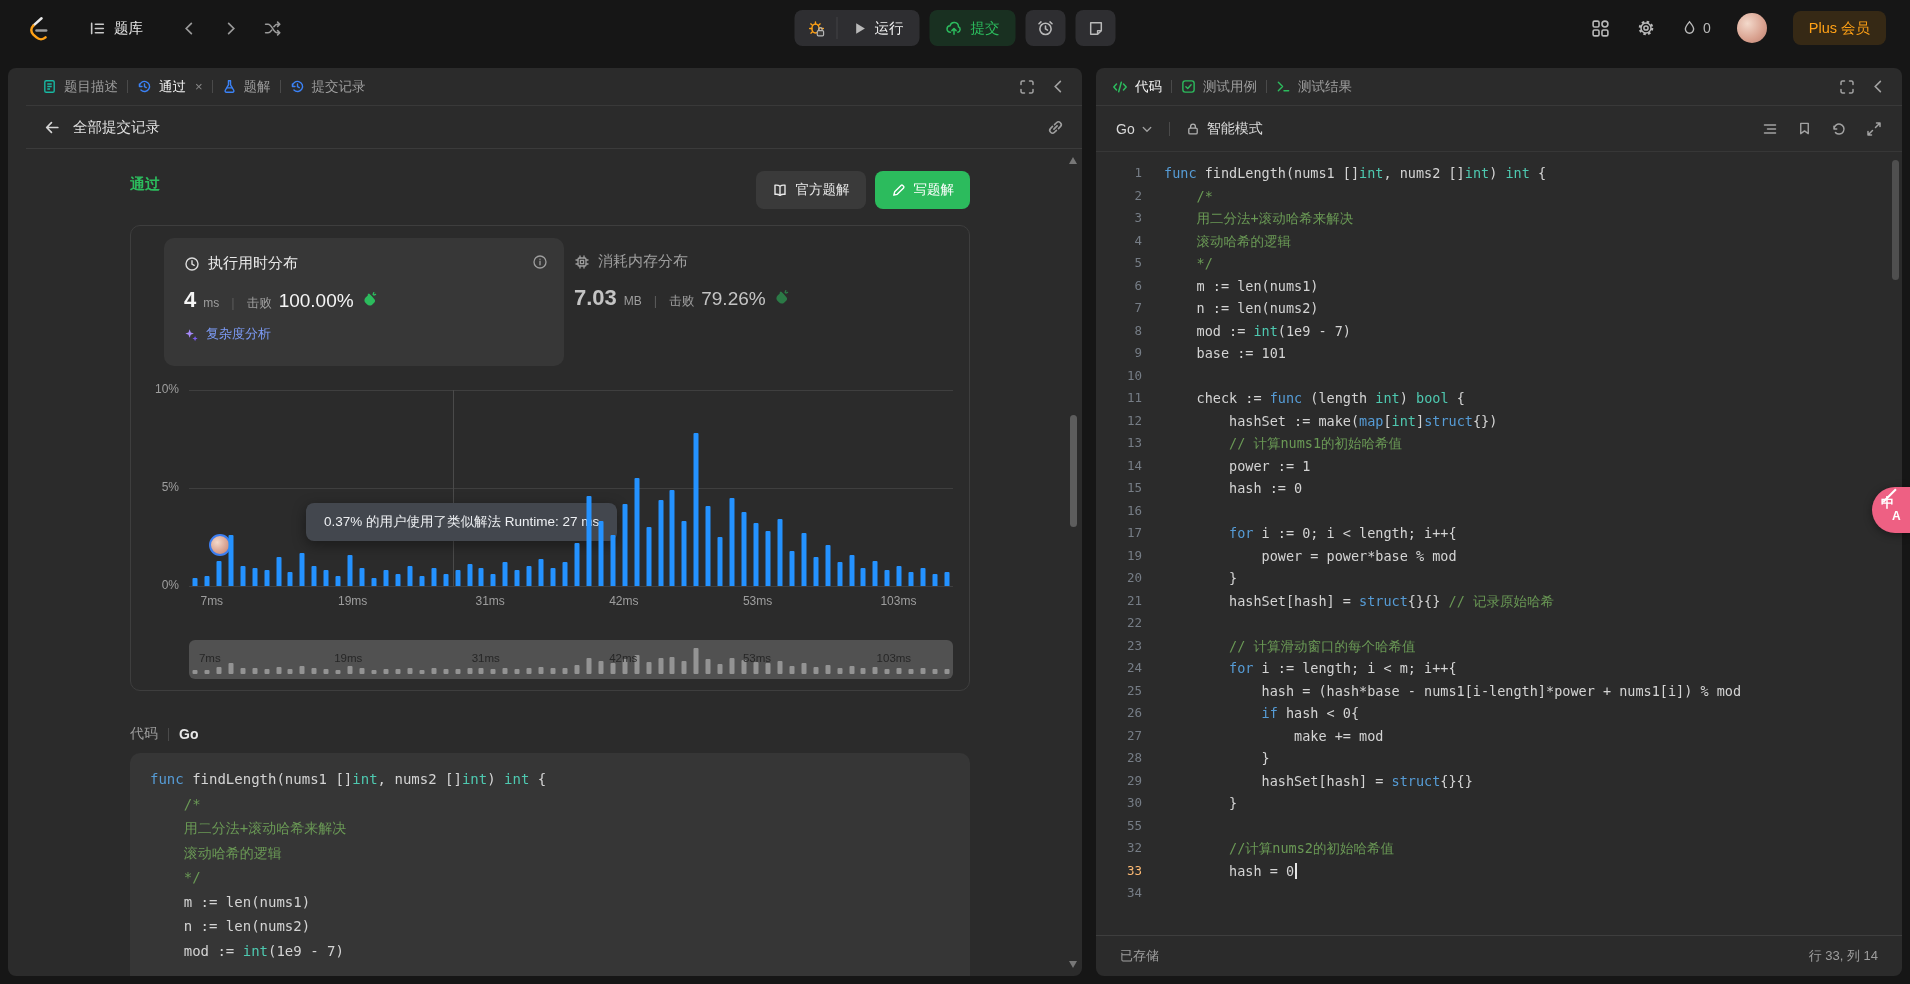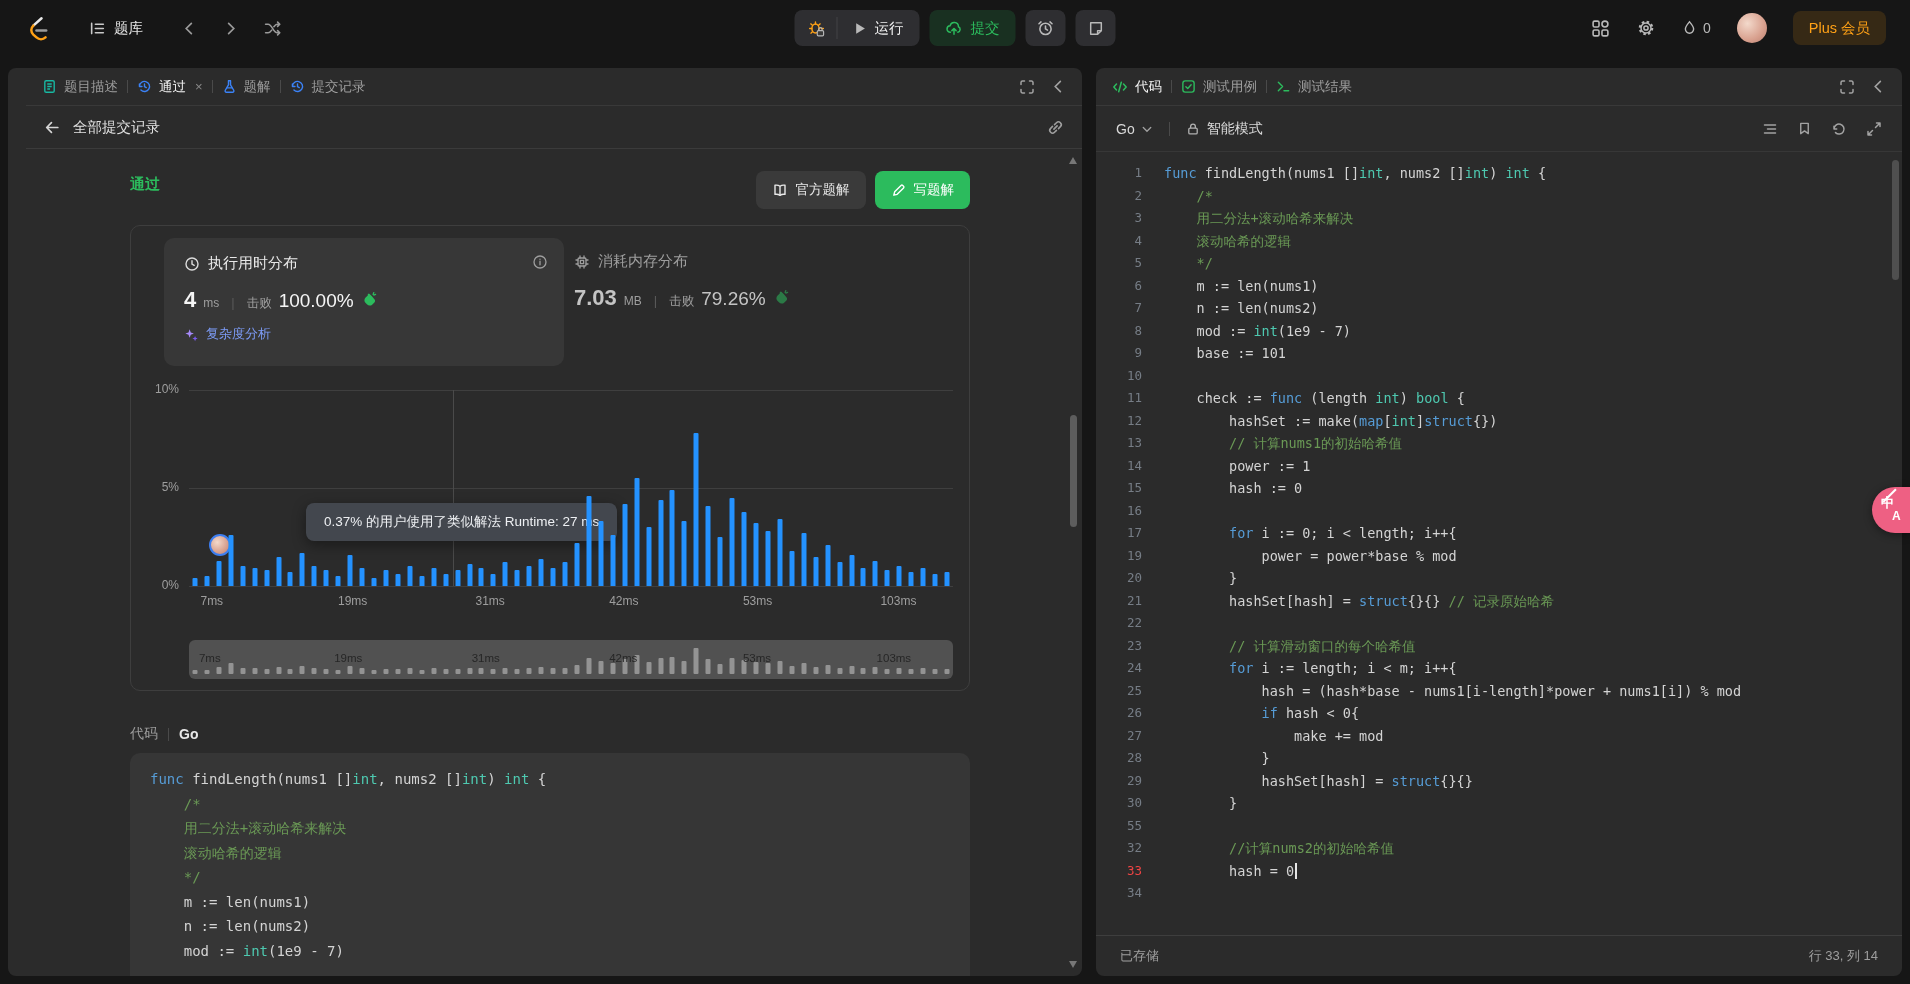--- a/index.html
+++ b/index.html
@@ -95,21 +95,21 @@
   
   .toolbar{height:45px;flex:none;display:flex;align-items:center;padding:0 20px;gap:16px;border-bottom:1px solid rgba(255,255,255,.06);}
   .lang{display:flex;align-items:center;gap:6px;color:#d8d8d8;font-size:14px;cursor:pointer;}
   .vsep{width:1px;height:14px;background:#4a4a4a;}
   .mode{display:flex;align-items:center;gap:7px;color:#d8d8d8;font-size:14px;cursor:pointer;}
   .toolbar-icons{margin-left:auto;display:flex;align-items:center;gap:19px;color:#a2a2a2;}
   .editor{flex:1;position:relative;overflow:hidden;padding-top:10px;
     font-family:"DejaVu Sans Mono","Liberation Mono",monospace;font-size:13.5px;line-height:22.5px;}
   .eline{display:flex;height:22.5px;}
   .ln{width:46px;flex:none;text-align:right;padding-right:22px;color:#767d86;font-size:12.5px;}
-  .ln-active{color:#ef4444;}
+  .ln-active{color:#fdba74;}
   .lcode{white-space:pre;}
   .cursor{display:inline-block;width:1.5px;height:16px;background:#e6e6e6;vertical-align:text-bottom;margin-left:1px;}
   .rthumb{position:absolute;right:3px;top:8px;width:7px;height:120px;border-radius:4px;background:#4f4f4f;}
   .statusbar{height:40px;flex:none;border-top:1px solid rgba(255,255,255,.09);display:flex;align-items:center;justify-content:space-between;padding:0 24px;font-size:13px;color:#9e9e9e;}
   
   .translate{position:absolute;right:0;top:487px;width:38px;height:46px;border-radius:23px 0 0 23px;background:#ee6083;
     color:#fff;cursor:pointer;box-shadow:0 2px 8px rgba(0,0,0,.4);}
   .translate .t1{position:absolute;left:9px;top:7px;font-size:13px;font-weight:bold;}
   .translate .t2{position:absolute;left:20px;top:22px;font-size:12px;font-weight:bold;}
   .translate .sl{position:absolute;left:11px;top:14px;width:18px;height:1.5px;background:#fff;transform:rotate(-45deg);transform-origin:left;}

